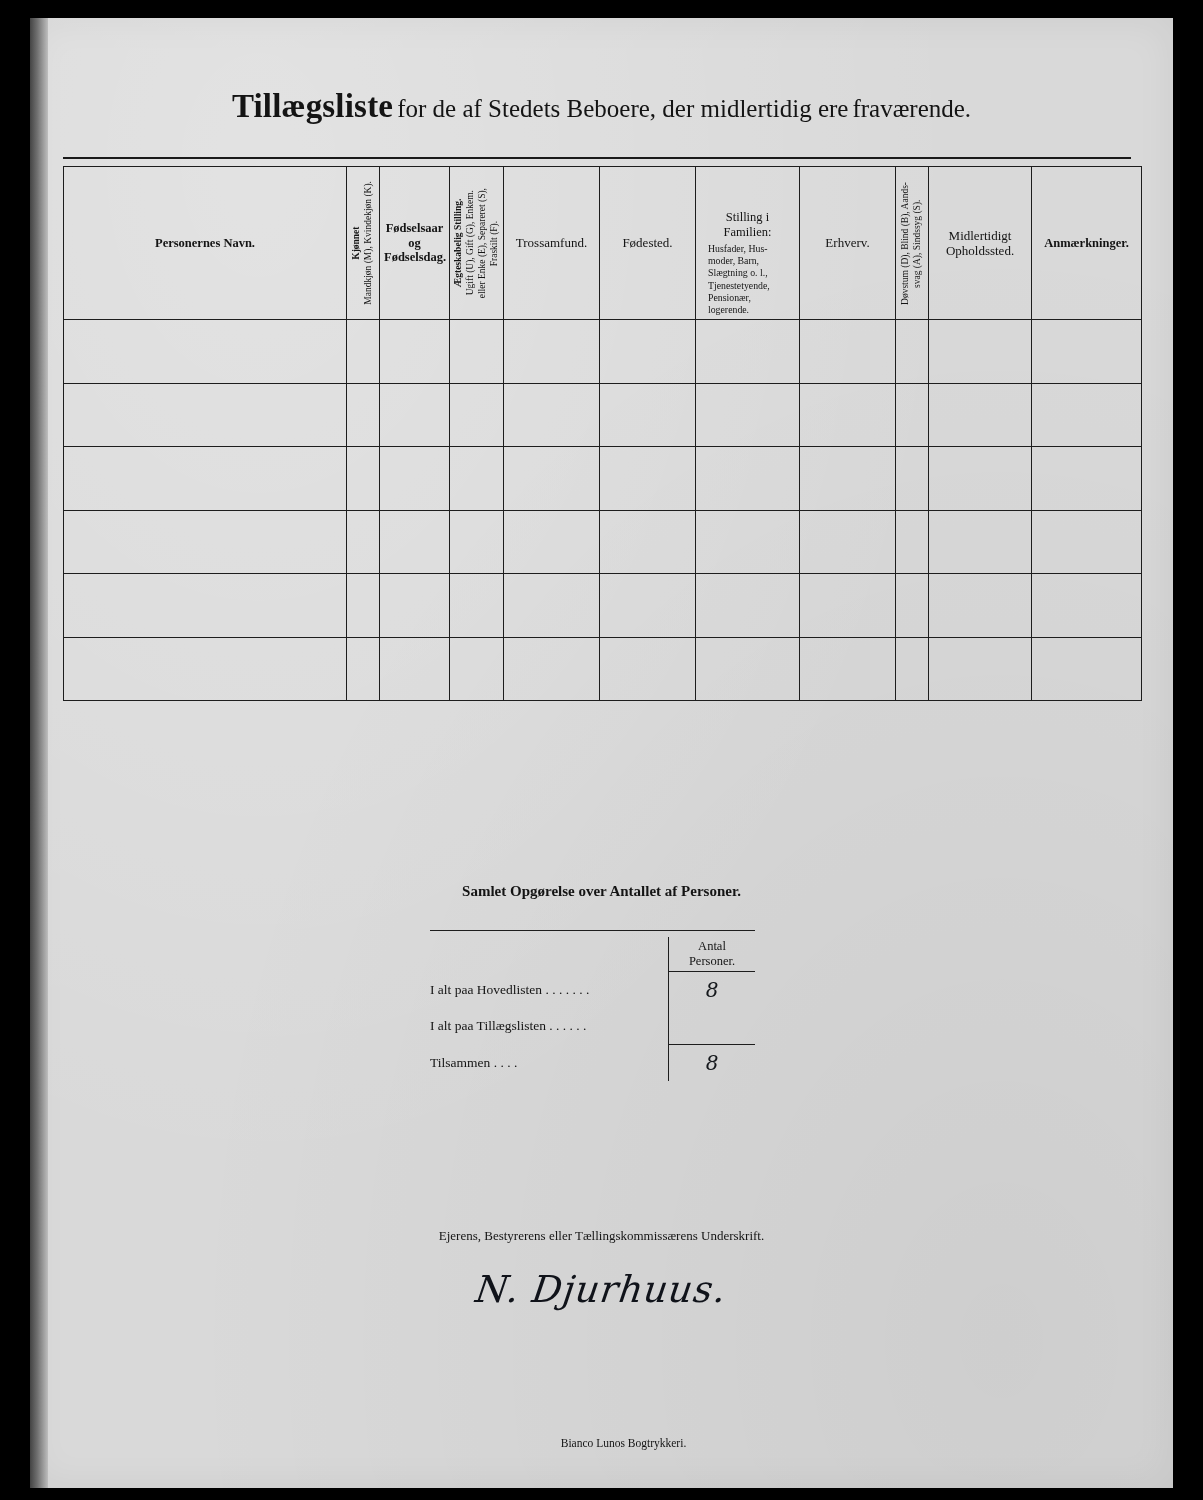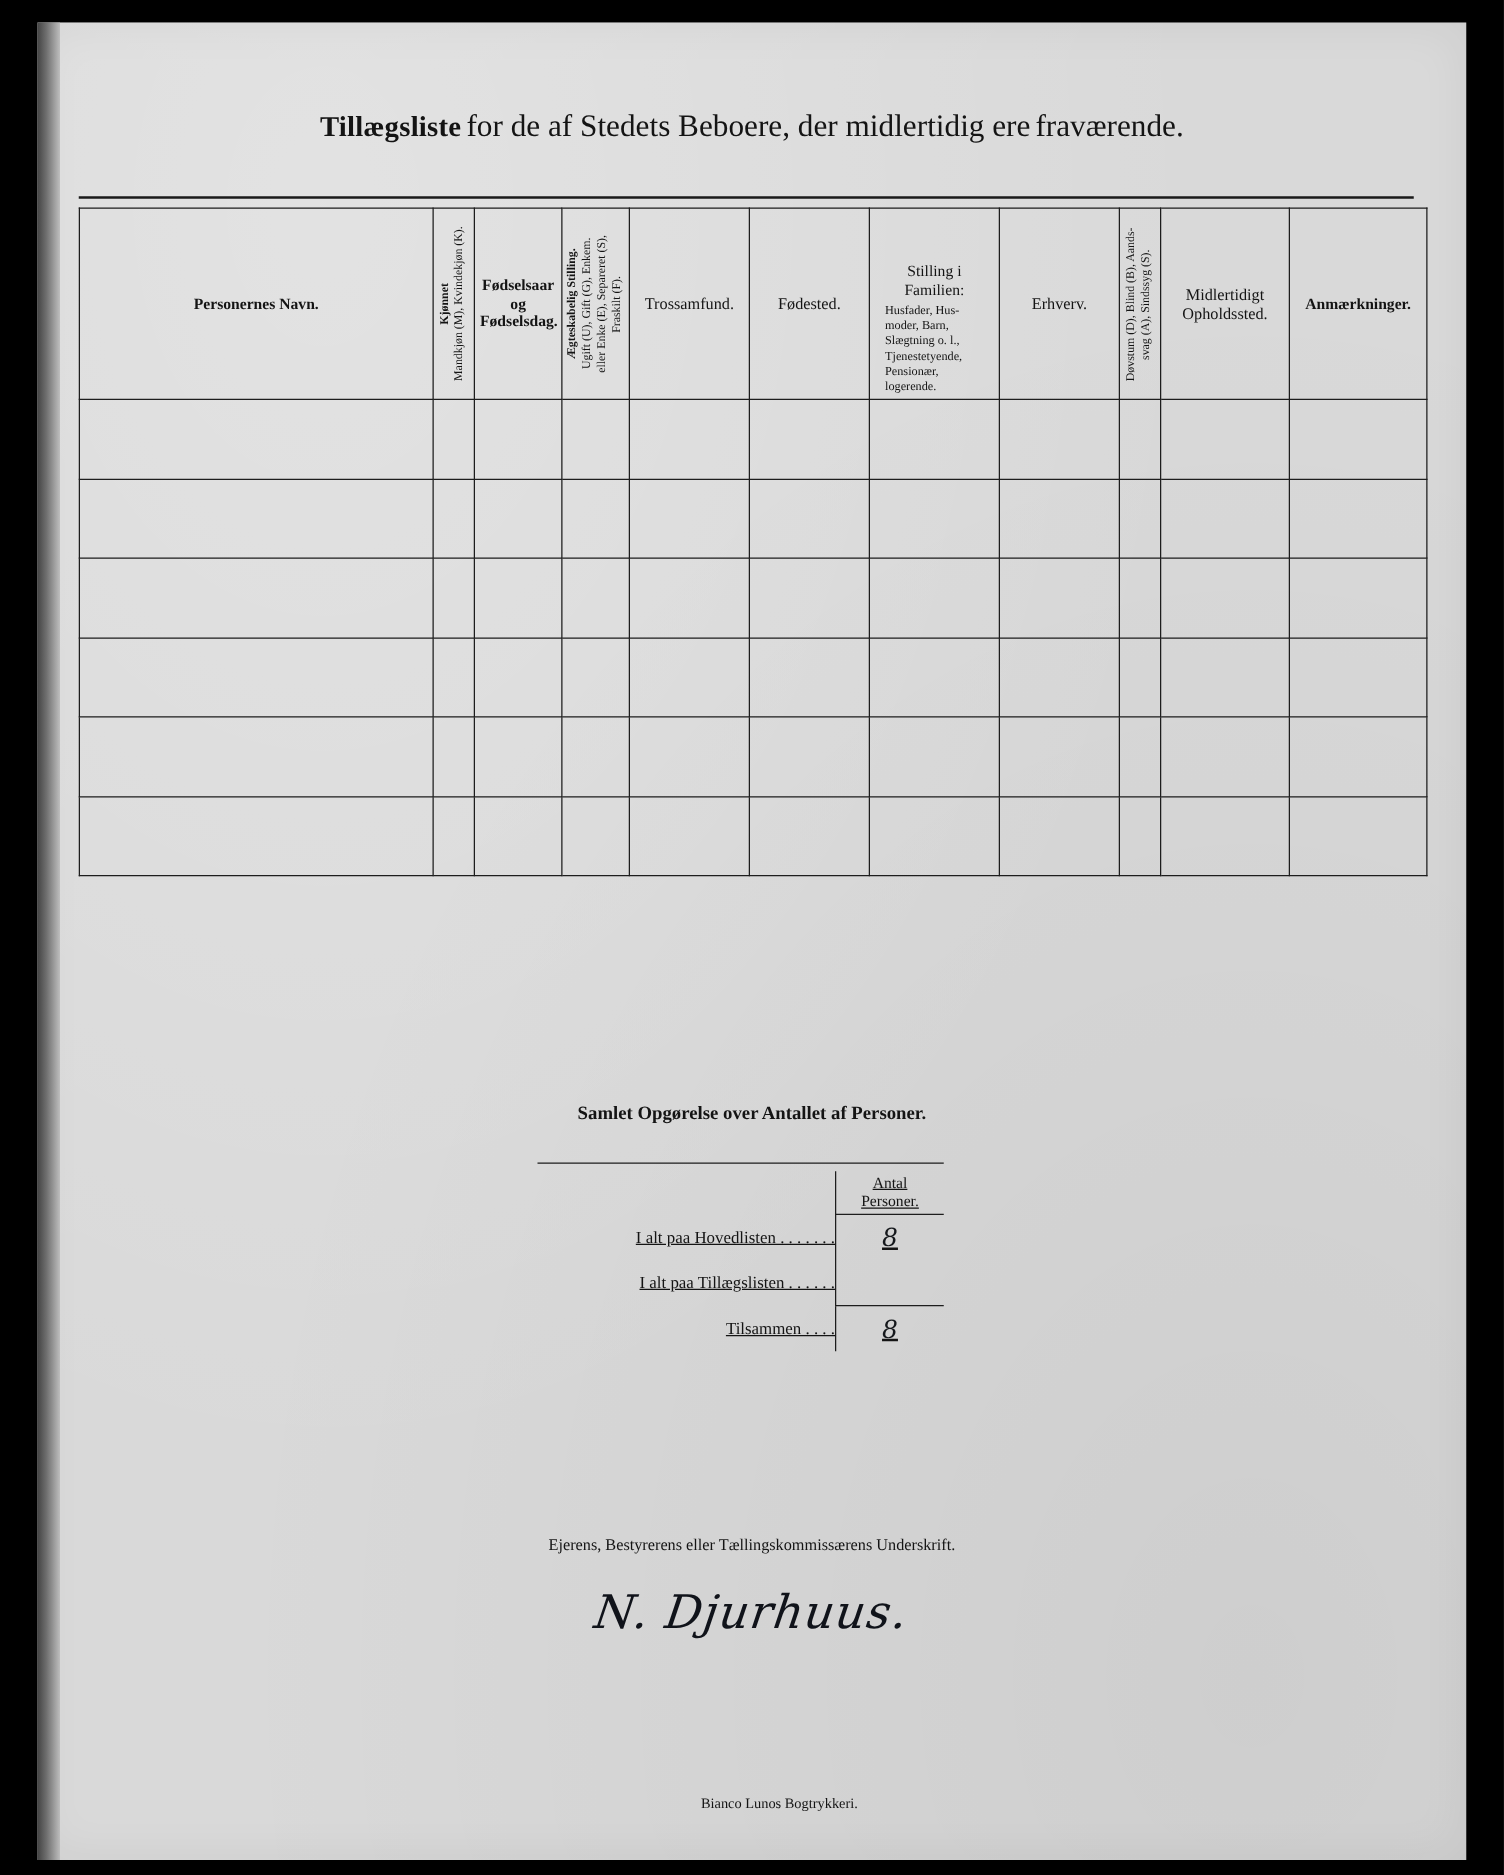--- a/index.html
+++ b/index.html
@@ -55,21 +55,21 @@
   
   .doc-title {
     position: absolute;
     left: 0;
     right: 0;
     top: 88px;
     text-align: center;
     white-space: nowrap;
   }
   .doc-title .t-big {
-    font-size: 23px;
+    font-size: 33px;
     font-weight: bold;
     letter-spacing: .2px;
   }
   .doc-title .t-mid {
     font-size: 25px;
     font-weight: normal;
   }
 
   .title-rule {
     position: absolute;
@@ -167,28 +167,26 @@
   }
   .sum-top-rule {
     border-top: 1px solid #1d1d1d;
     height: 0;
     margin-bottom: 6px;
   }
   .sum-table {
     width: 100%;
     border-collapse: collapse;
     table-layout: fixed;
-    text-decoration: underline;
   }
   .sum-table td {
     padding: 0;
     vertical-align: middle;
   }
   .sum-label {
-    text-align: right;
     padding-right: 10px;
     font-size: 13.5px;
     white-space: nowrap;
     height: 36px;
   }
   .sum-head {
     text-align: center;
     font-size: 12.5px;
     line-height: 1.2;
     height: 34px;

